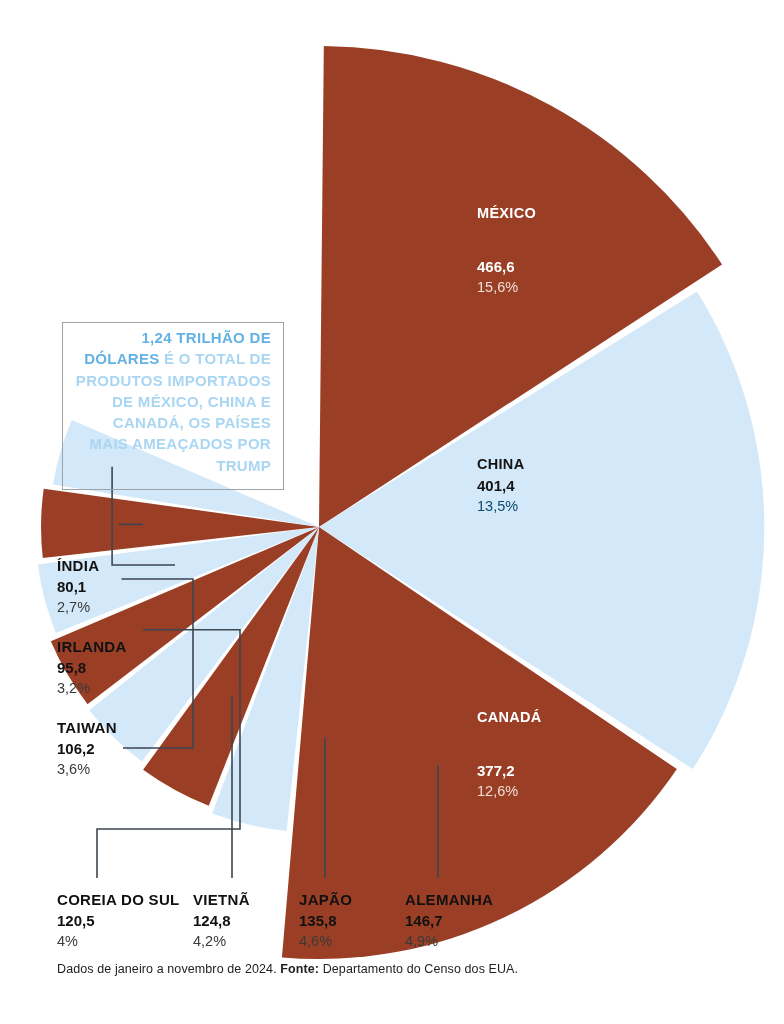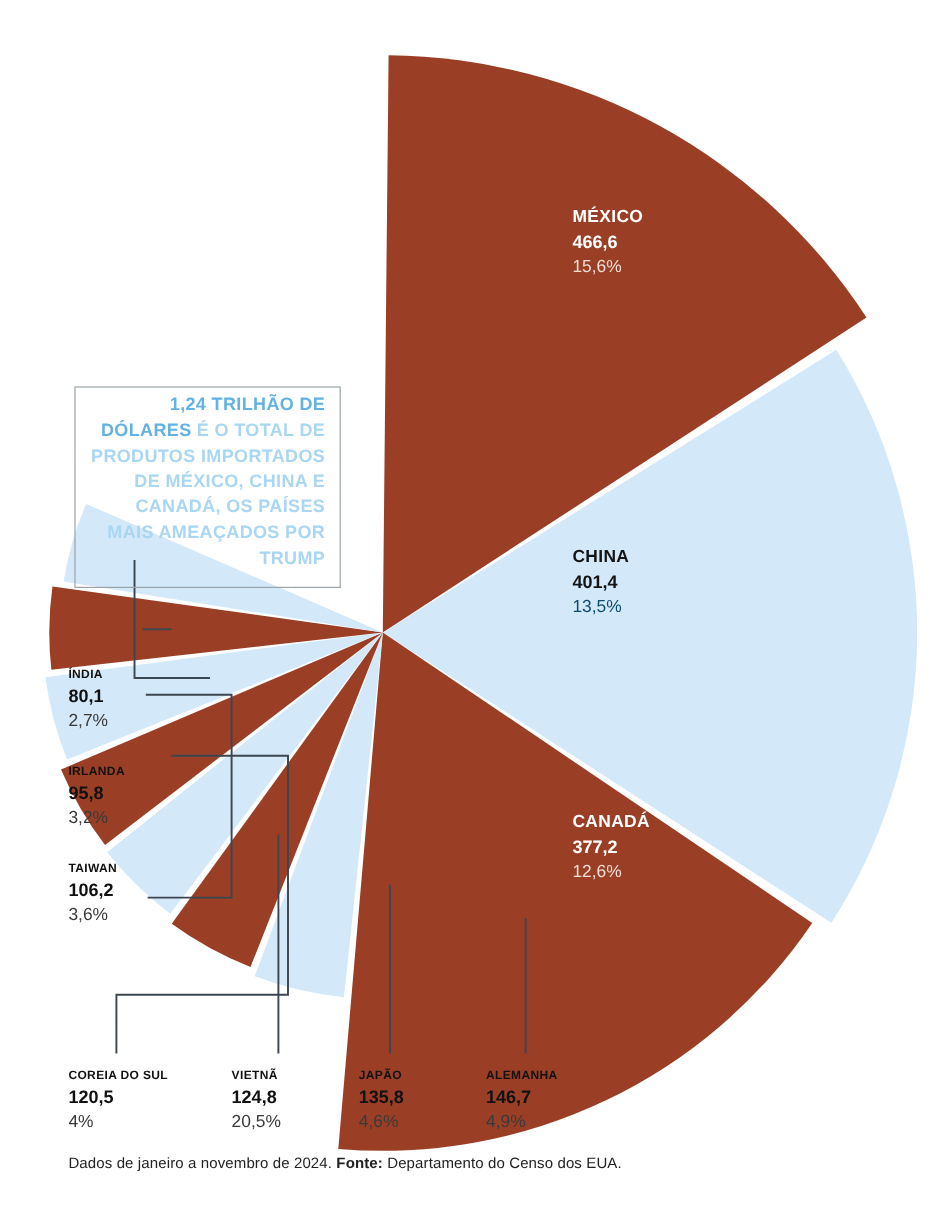--- a/index.html
+++ b/index.html
@@ -40,28 +40,28 @@
     font-size:15px;line-height:1.42;font-weight:bold;letter-spacing:0.3px;
     text-transform:uppercase;color:#a9d6f2;margin:0;
   }
   .callout-txt .hi{color:#64b2e4;}
 
   
   .slice-label{position:absolute;}
   .slice-label .nm{font-weight:bold;font-size:14.5px;line-height:1.35;letter-spacing:0.3px;}
   .slice-label .vl{font-weight:bold;font-size:15px;line-height:1.4;}
   .slice-label .pc{font-size:14.5px;line-height:1.4;font-weight:400;}
-  .on-dark .nm,.on-dark .vl{color:#ffffff;}
+  .on-dark .nm,.on-dark .vl{color:#ffffff;margin-top:32px;}
   .on-dark .pc{color:#f0ded6;}
   .on-light .nm,.on-light .vl{color:#141414;}
   .on-light .pc{color:#0c4a6e;}
 
   
   .out-label{position:absolute;}
-  .out-label .nm{font-weight:bold;font-size:10px;line-height:1.35;letter-spacing:0.3px;color:#111;}
+  .out-label .nm{font-weight:bold;font-size:15px;line-height:1.35;letter-spacing:0.3px;color:#111;}
   .out-label .vl{font-weight:bold;font-size:15px;line-height:1.4;color:#111;}
   .out-label .pc{font-size:14.5px;line-height:1.4;color:#3a3a3a;}
 
   
   .footer{
     position:absolute;left:57px;top:962px;font-size:12.5px;color:#222;letter-spacing:0.1px;
   }
   .footer b{font-weight:bold;}
 </style>
 </head>
@@ -136,21 +136,21 @@
 
   <div class="out-label" style="left:57px;top:890px;">
     <div class="nm">COREIA DO SUL</div>
     <div class="vl">120,5</div>
     <div class="pc">4%</div>
   </div>
 
   <div class="out-label" style="left:193px;top:890px;">
     <div class="nm">VIETNÃ</div>
     <div class="vl">124,8</div>
-    <div class="pc">20,5%</div>
+    <div class="pc">4,2%</div>
   </div>
 
   <div class="out-label" style="left:299px;top:890px;">
     <div class="nm">JAPÃO</div>
     <div class="vl">135,8</div>
     <div class="pc">4,6%</div>
   </div>
 
   <div class="out-label" style="left:405px;top:890px;">
     <div class="nm">ALEMANHA</div>

